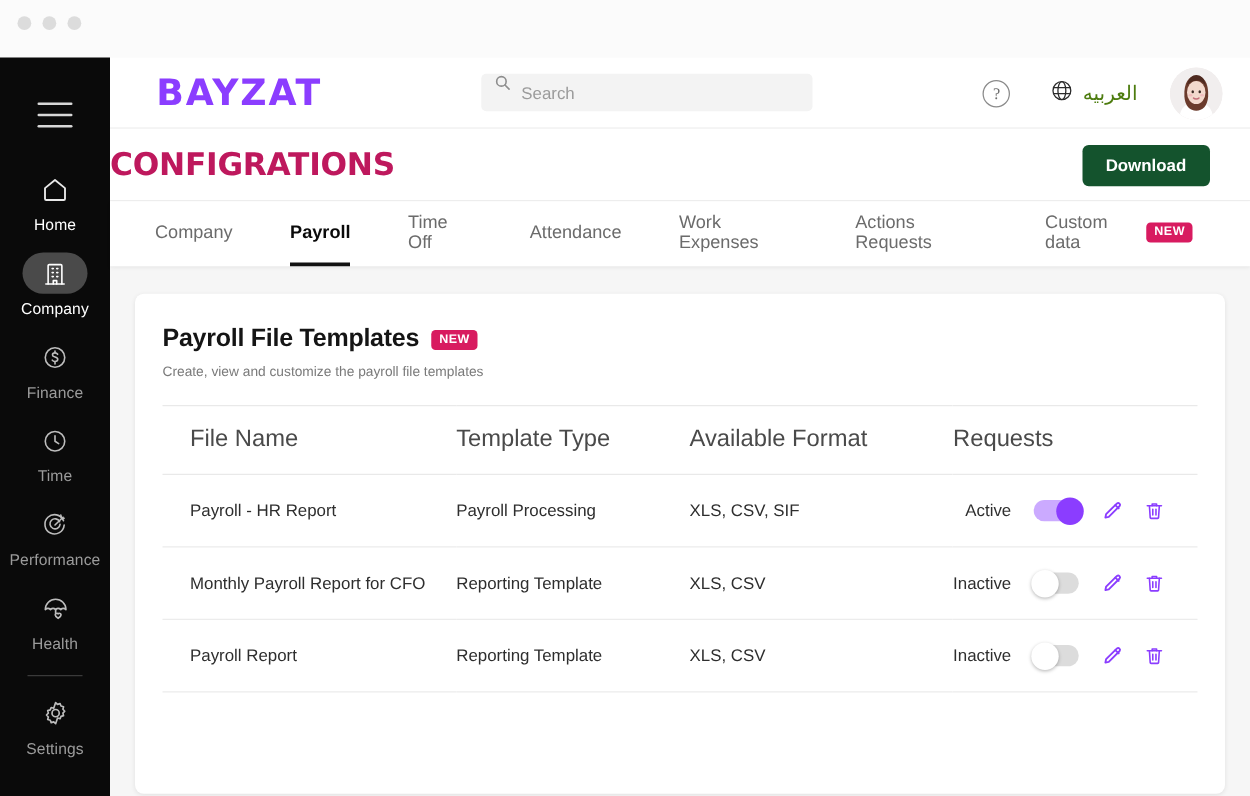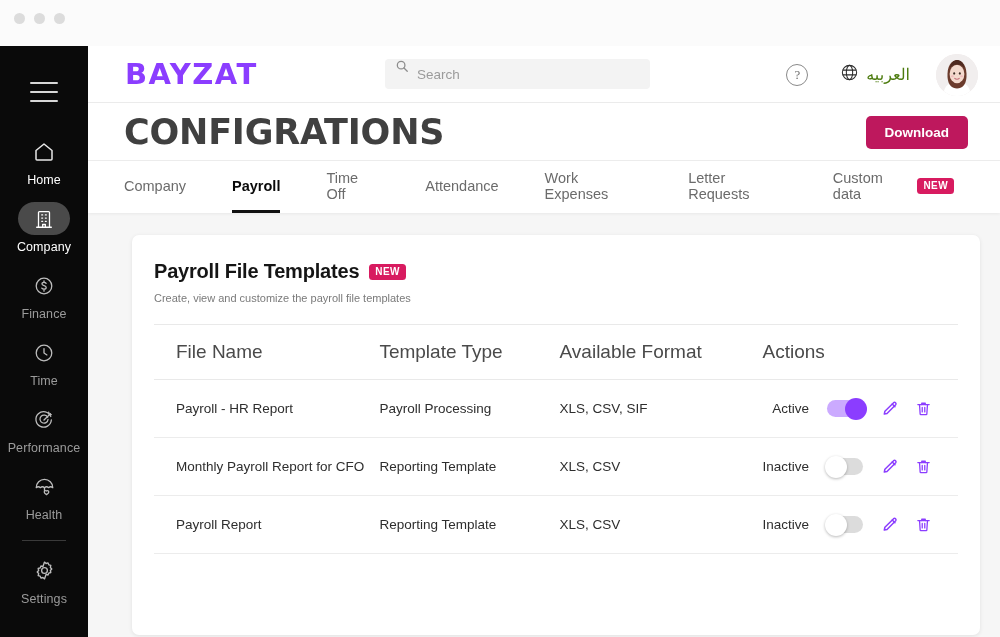--- a/index.html
+++ b/index.html
@@ -77,26 +77,26 @@
   .lang-text { font-size:16px; color:#4d7c0f; direction:rtl; }
   .avatar { width:42px; height:42px; border-radius:50%; overflow:hidden; cursor:pointer;
      background:#efeaea; position:relative; }
 
   
   .titlebar {
     position:relative; height:58px; background:#ffffff;
     display:flex; align-items:center; border-bottom:1px solid #eeeeee;
   }
   .page-title {
-    margin-left:36px; font-size:35px; font-weight:700; color:#404040;
+    font-size:25px; font-weight:700; color:#be185d;
     letter-spacing:-0.2px; font-family:"DejaVu Sans", sans-serif;
   }
   .download-btn {
     position:absolute; right:32px; top:13px;
-    background:#be185d; color:#fff; border:none; border-radius:5px;
+    background:#14532d; color:#fff; border:none; border-radius:5px;
     padding:9px 19px; font-size:13.5px; font-weight:600; cursor:pointer;
     font-family:"Liberation Sans", sans-serif;
   }
 
   
   .tabbar {
     position:relative; height:52px; background:#ffffff;
     display:flex; align-items:stretch; padding-left:36px;
     box-shadow:0 1px 3px rgba(0,0,0,.06);
   }
@@ -109,21 +109,21 @@
   .badge-new {
     background:#d81b60; color:#ffffff; font-size:10px; font-weight:700;
     padding:2.5px 6px; border-radius:3.5px; letter-spacing:.4px;
   }
 
   
   .content { padding:22px 20px 0 20px; }
   .card {
     background:#ffffff; border-radius:7px; padding:25px 22px 0 22px;
     box-shadow:0 1px 4px rgba(0,0,0,.09);
-    height:400px; overflow:hidden;margin-left:24px;
+    height:400px; overflow:hidden;
   }
   .card-title-row { display:flex; align-items:center; gap:10px; }
   .card-title { font-size:20px; font-weight:700; color:#151515; letter-spacing:-0.2px; }
   .card-sub { margin-top:9px; font-size:11px; color:#7a7a7a; }
 
   table.tmpl { width:100%; border-collapse:collapse; margin-top:20px; }
   table.tmpl th {
     text-align:left; font-size:19px; font-weight:400; color:#4a4a4a;
     padding:16px 0 16px 0; border-top:1px solid #e9e9e9; border-bottom:1px solid #e9e9e9;
   }
@@ -328,21 +328,21 @@
       <div class="tab">
         <span>Time Off</span>
       </div>
       <div class="tab">
         <span>Attendance</span>
       </div>
       <div class="tab">
         <span>Work Expenses</span>
       </div>
       <div class="tab">
-        <span>Letter Requests</span>
+        <span>Actions Requests</span>
       </div>
       <div class="tab">
         <span>Custom data</span>
         <span class="badge-new">NEW</span>
       </div>
     </div>
 
     <div class="content">
       <section class="card">
 
@@ -351,21 +351,21 @@
           <span class="badge-new">NEW</span>
         </div>
         <p class="card-sub">Create, view and customize the payroll file templates</p>
 
         <table class="tmpl">
           <thead>
             <tr>
               <th class="col-name">File Name</th>
               <th class="col-type">Template Type</th>
               <th class="col-fmt">Available Format</th>
-              <th class="col-act">Actions</th>
+              <th class="col-act">Requests</th>
             </tr>
           </thead>
           <tbody>
 
             <tr>
               <td class="col-name">Payroll - HR Report</td>
               <td class="col-type">Payroll Processing</td>
               <td class="col-fmt">XLS, CSV, SIF</td>
               <td class="col-act">
                 <div class="actions-cell">

